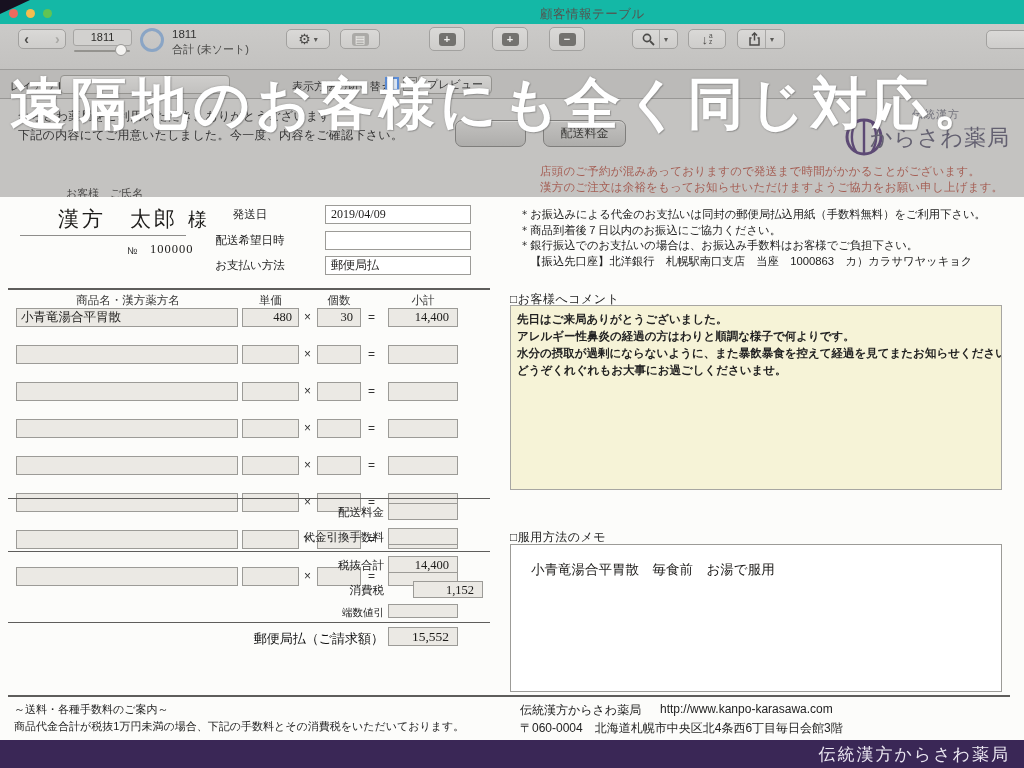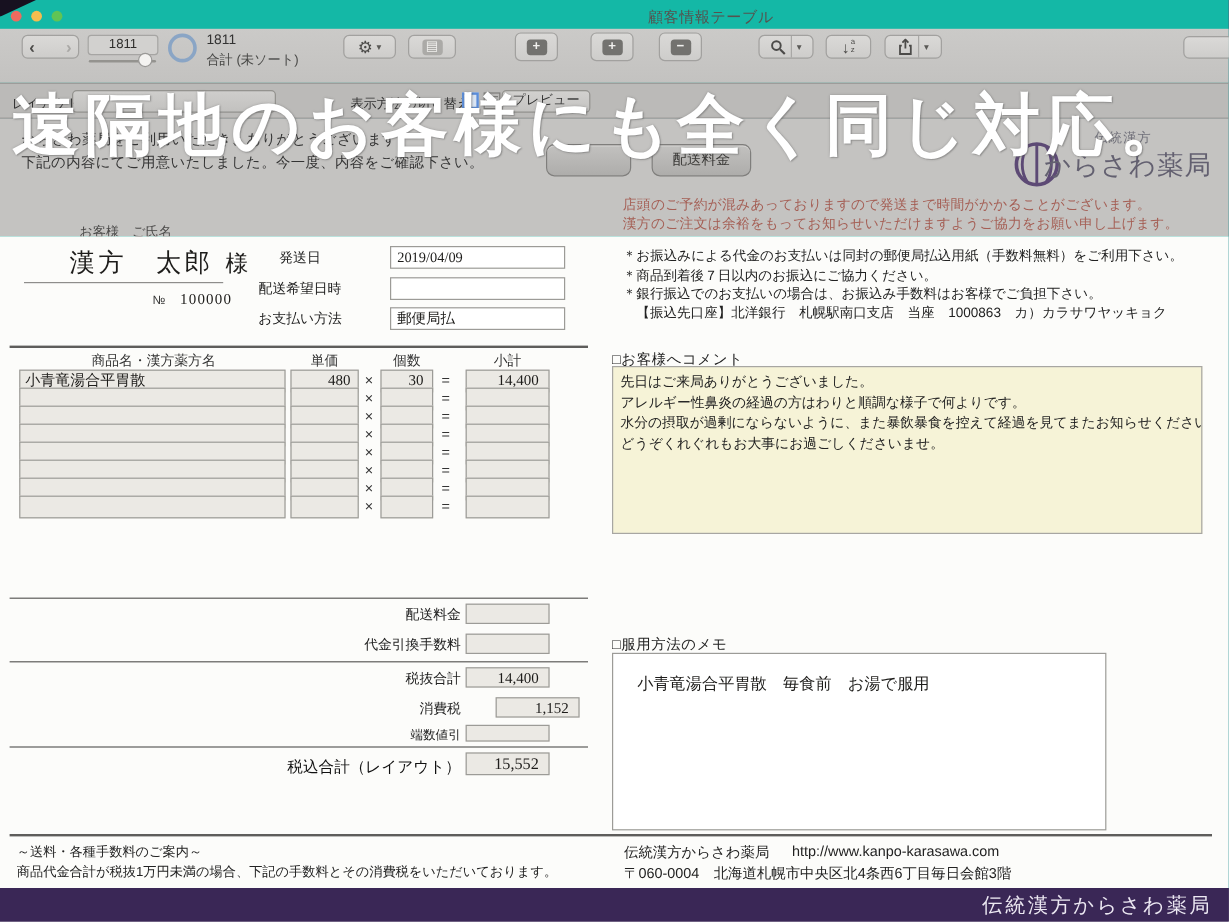--- a/index.html
+++ b/index.html
@@ -83,38 +83,38 @@
   .dfield{left:325px;width:134px;height:17px;background:#fff;border:1px solid #9c9b97;
           font-size:12px;color:#1d1c1a;line-height:17px;padding:0 5px;box-sizing:content-box;}
   .pay-note{left:519px;font-size:11.3px;color:#222;line-height:15.6px;white-space:nowrap;}
 
   .sep{background:#5e5d5b;height:2px;}
   .th{font-size:11.5px;color:#333;text-align:center;}
   .field{background:#ebe9e4;border:1px solid #9c9b97;box-sizing:border-box;
          font-size:12.5px;color:#1d1c1a;line-height:17px;
          font-family:"Liberation Serif","DejaVu Serif",serif;}
   .order-rows{left:16px;top:111px;width:474px;}
-  .order-row{position:relative;height:15px;padding-left:48px;}
+  .order-row{position:relative;height:37px;padding-left:48px;}
   .order-row .f-name{position:absolute;left:0;top:0;width:222px;height:19px;padding:0 4px;}
   .order-row .f-price{position:absolute;left:226px;top:0;width:57px;height:19px;text-align:right;padding:0 6px;}
   .order-row .s-times{position:absolute;left:288px;top:2px;font-size:12px;color:#333;}
   .order-row .s-eq{position:absolute;left:352px;top:2px;font-size:12px;color:#333;}
   .order-row .f-qty{position:absolute;left:301px;top:0;width:44px;height:19px;text-align:right;padding:0 7px;}
   .order-row .f-sub{position:absolute;left:372px;top:0;width:70px;height:19px;text-align:right;padding:0 8px;}
 
   .tot-label{width:224px;text-align:right;font-size:11.5px;color:#222;}
   .tot-field{left:388px;width:70px;height:17px;text-align:right;padding:0 8px;line-height:16px;}
   .gt-label{width:284px;text-align:right;font-size:13px;color:#111;}
   .gt-field{left:388px;width:70px;height:19px;text-align:right;padding:0 8px;font-size:13.5px;line-height:18px;}
 
   .sec-title{left:510px;font-size:12px;color:#222;letter-spacing:.5px;}
-  .comment-box{left:510px;top:108px;width:492px;height:140px;background:#f6f3d7;
-               border:1px solid #a7a6a2;box-sizing:border-box;overflow:hidden;padding:5px 6px;}
+  .comment-box{left:510px;top:108px;width:492px;height:185px;background:#f6f3d7;
+               border:1px solid #a7a6a2;box-sizing:border-box;overflow:hidden;padding:5px 6px;font-weight:bold;}
   .comment-box div{font-size:11.5px;color:#222;line-height:17px;white-space:nowrap;}
-  .dosage-box{left:510px;top:347px;width:412px;height:148px;background:#fff;
+  .dosage-box{left:510px;top:347px;width:492px;height:148px;background:#fff;
               border:1px solid #9c9b97;box-sizing:border-box;}
   .dosage-text{left:20px;top:16px;font-size:13.5px;color:#1d1c1a;}
 
   .foot-line{left:8px;top:498px;width:1002px;height:2px;background:#5e5d5b;}
   .foot-small{font-size:11px;color:#222;white-space:nowrap;}
 
   
   .purplebar{left:0;top:740px;width:1024px;height:28px;background:#3a2756;}
   .purple-text{right:14px;top:3px;font-size:17px;color:#ece8f2;letter-spacing:2px;
                font-family:"Liberation Serif","DejaVu Serif",serif;}
@@ -237,21 +237,21 @@
 
       <svg class="abs" style="left:843px;top:17px;" width="42" height="42" viewBox="0 0 42 42">
         <circle cx="21" cy="21" r="17" fill="none" stroke="#5d4a75" stroke-width="3"></circle>
         <line x1="21" y1="4" x2="21" y2="38" stroke="#5d4a75" stroke-width="2.4"></line>
         <path d="M13 6.5 C7.5 15,7.5 27,13 35.5" fill="none" stroke="#5d4a75" stroke-width="2.4"></path>
         <path d="M29 6.5 C34.5 15,34.5 27,29 35.5" fill="none" stroke="#5d4a75" stroke-width="2.4"></path>
       </svg>
       <div class="abs logo-small">伝統漢方</div>
       <div class="abs logo-main">からさわ薬局</div>
 
-      <div class="abs notice-lines" style="left:0;top:64px;width:940px;">
+      <div class="abs notice-lines" style="left:0;top:64px;width:940px;padding-left:21px;">
 
       <div class="notice" style="position:relative;line-height:16px;">店頭のご予約が混みあっておりますので発送まで時間がかかることがございます。</div>
           <div class="notice" style="position:relative;line-height:16px;">漢方のご注文は余裕をもってお知らせいただけますようご協力をお願い申し上げます。</div>
         </div>
 
       <div class="abs fld-caption" style="left:66px;top:87px;">お客様</div>
       <div class="abs fld-caption" style="left:110px;top:87px;">ご氏名</div>
     </div>
 
     <div class="abs doc">
@@ -366,21 +366,21 @@
 
       <div class="abs sep" style="left:8px;top:354px;width:482px;height:1px;"></div>
       <div class="abs tot-label" style="left:160px;top:361px;">税抜合計</div>
       <div class="abs field tot-field" style="top:359px;">14,400</div>
       <div class="abs tot-label" style="left:160px;top:386px;">消費税</div>
       <div class="abs field tot-field" style="top:384px;margin-left:25px;">1,152</div>
       <div class="abs tot-label" style="left:160px;top:409px;font-size:10.5px;">端数値引</div>
       <div class="abs field tot-field" style="top:407px;height:14px;"></div>
 
       <div class="abs sep" style="left:8px;top:425px;width:482px;height:1px;"></div>
-      <div class="abs gt-label" style="left:100px;top:433px;">税込合計（レイアウト）</div>
+      <div class="abs gt-label" style="left:100px;top:433px;">郵便局払（ご請求額）</div>
       <div class="abs field gt-field" style="top:430px;">15,552</div>
 
       <div class="abs sec-title" style="top:94px;">□お客様へコメント</div>
       <div class="abs comment-box">
 
       <div>先日はご来局ありがとうございました。</div>
           <div>アレルギー性鼻炎の経過の方はわりと順調な様子で何よりです。</div>
           <div>水分の摂取が過剰にならないように、また暴飲暴食を控えて経過を見てまたお知らせください。</div>
           <div>どうぞくれぐれもお大事にお過ごしくださいませ。</div>
         </div>

